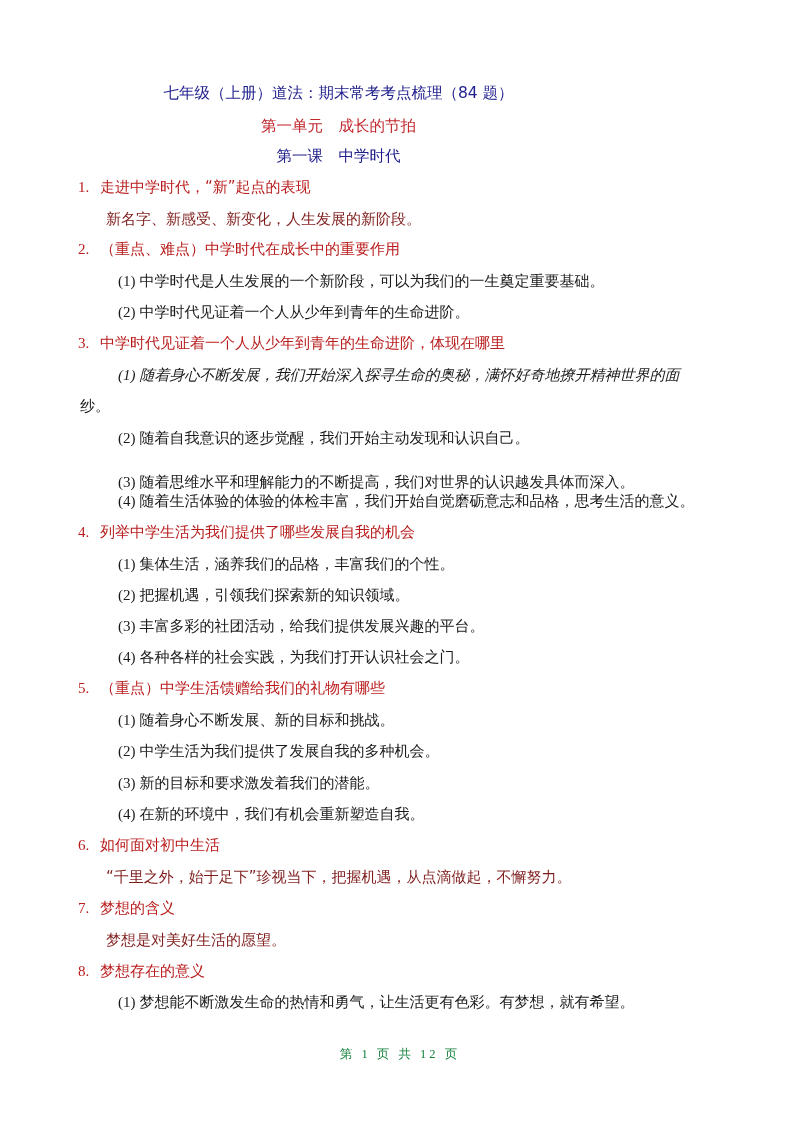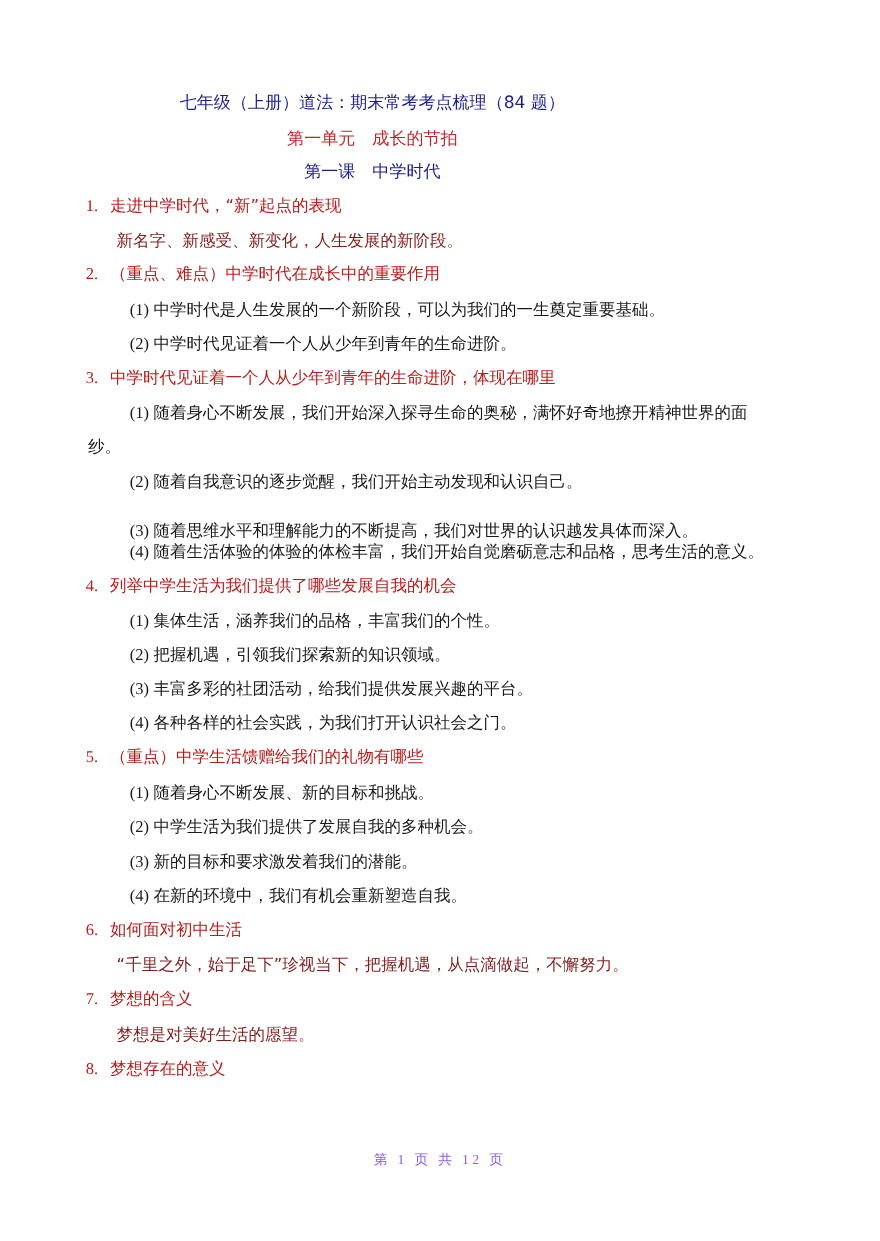--- a/index.html
+++ b/index.html
@@ -66,21 +66,21 @@
       left: 80px;
       color: #1a1a1a;
     }
     .footer {
       position: absolute;
       left: 0;
       width: 800px;
       text-align: center;
       top: 1046px;
       font-size: 12.5px;
-      color: #8b5cf6;
+      color: #15803d;
       font-family: "Liberation Serif", "DejaVu Serif", serif;
       letter-spacing: 3px;
       white-space: nowrap;
     }
   </style>
 </head>
 <body>
 
 <div class="page">
 
@@ -99,21 +99,21 @@
   <div class="line item" style="top:271px;">
     <span class="idx">(1)</span><span>中学时代是人生发展的一个新阶段，可以为我们的一生奠定重要基础。</span>
   </div>
   <div class="line item" style="top:302px;">
     <span class="idx">(2)</span><span>中学时代见证着一个人从少年到青年的生命进阶。</span>
   </div>
 
   <div class="line heading" style="top:333px;">
     <span class="num">3.</span><span>中学时代见证着一个人从少年到青年的生命进阶，体现在哪里</span>
   </div>
-  <div class="line item" style="top:365px;">
+  <div class="line item" style="top:365px;font-style:italic;">
     <span class="idx">(1)</span><span>随着身心不断发展，我们开始深入探寻生命的奥秘，满怀好奇地撩开精神世界的面</span>
   </div>
   <div class="line wrap" style="top:396px;">纱。</div>
   <div class="line item" style="top:428px;">
     <span class="idx">(2)</span><span>随着自我意识的逐步觉醒，我们开始主动发现和认识自己。</span>
   </div>
   <div class="line item" style="top:472px;">
     <span class="idx">(3)</span><span>随着思维水平和理解能力的不断提高，我们对世界的认识越发具体而深入。</span>
   </div>
   <div class="line item" style="top:491px;">
@@ -158,15 +158,18 @@
   <div class="line para" style="top:867px;">“千里之外，始于足下”珍视当下，把握机遇，从点滴做起，不懈努力。</div>
 
   <div class="line heading" style="top:898px;">
     <span class="num">7.</span><span>梦想的含义</span>
   </div>
   <div class="line para" style="top:930px;">梦想是对美好生活的愿望。</div>
 
   <div class="line heading" style="top:961px;">
     <span class="num">8.</span><span>梦想存在的意义</span>
   </div>
+  <div class="line item" style="top:992px;">
+    <span class="idx">(1)</span><span>梦想能不断激发生命的热情和勇气，让生活更有色彩。有梦想，就有希望。</span>
+  </div>
 
   <div class="footer">第 1 页 共 12 页</div>
 </div>
 
 </body></html>

